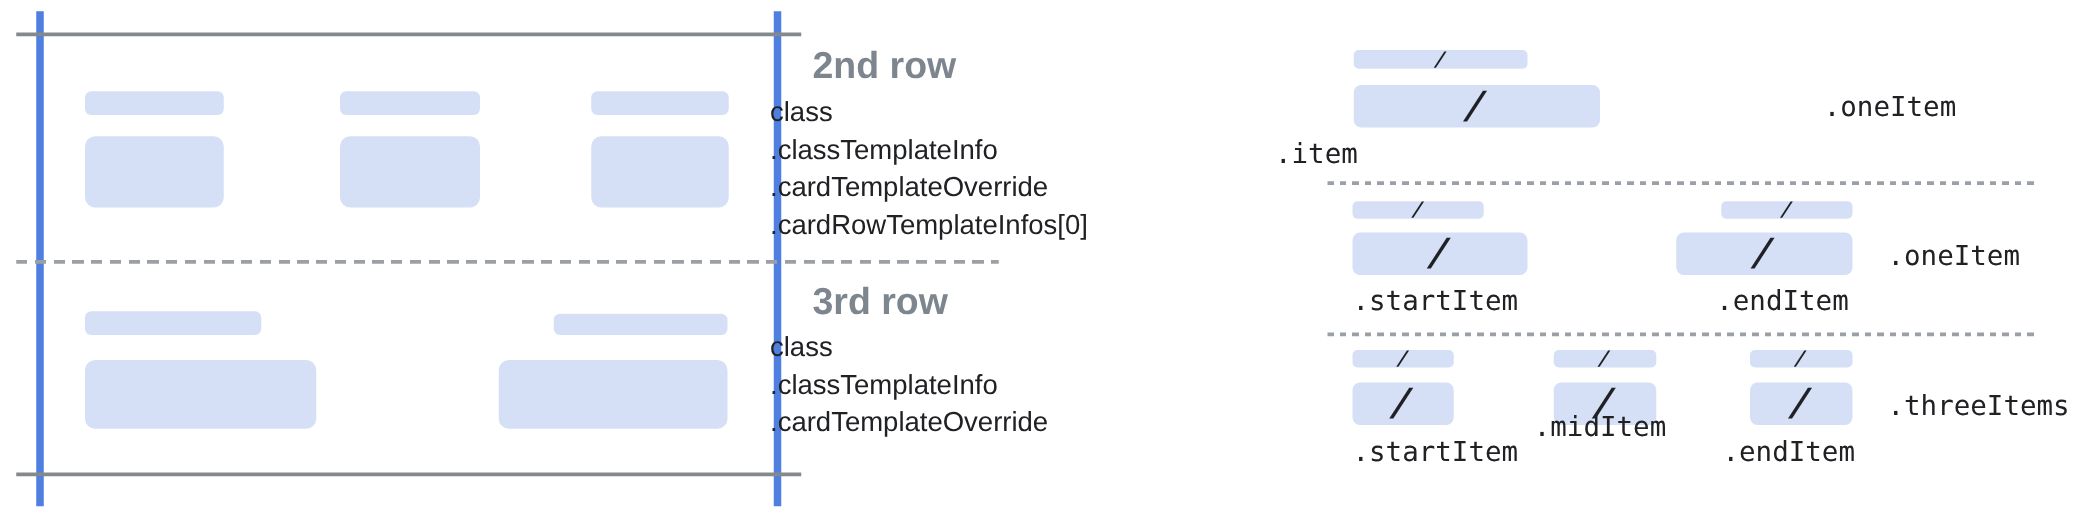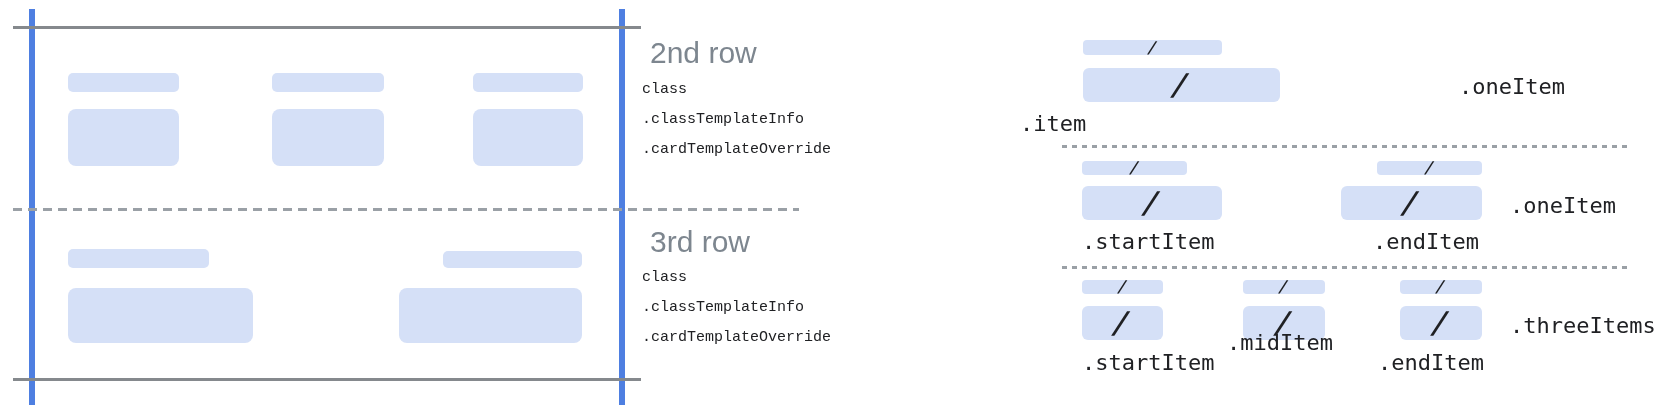--- a/index.html
+++ b/index.html
@@ -36,27 +36,27 @@
   .slash{
     font-family:"DejaVu Sans Mono", monospace;
     font-style:italic;font-weight:bold;line-height:1;
     transform:skewX(-8deg);
   }
   .lchip.small .slash{font-size:16px;}
   .lchip.big .slash{font-size:30px;}
   
   .row-title{
     position:absolute;left:650px;
-    font-size:30px;font-weight:normal;color:#7d868f;
+    font-size:30px;font-weight:bold;color:#7d868f;
     white-space:nowrap;
   }
   .code-block{
-    position:absolute;left:642px;
-    font-family:Liberation Mono, monospace;
-    font-size:15px;line-height:30px;color:#202124;
+    position:absolute;left:616px;
+    font-family:Liberation Sans, sans-serif;
+    font-size:22px;line-height:30px;color:#202124;
     white-space:nowrap;
   }
   .mono-label{
     position:absolute;
     font-family:"DejaVu Sans Mono", monospace;
     font-size:22px;line-height:24px;color:#202124;
     white-space:nowrap;
   }
 </style>
 </head>
@@ -80,20 +80,21 @@
   <div class="chip sm" style="left:68px;top:249px;width:141px;height:19px"></div>
   <div class="chip lg" style="left:68px;top:288px;width:185px;height:55px"></div>
   <div class="chip sm" style="left:443px;top:251px;width:139px;height:17px"></div>
   <div class="chip lg" style="left:399px;top:288px;width:183px;height:55px"></div>
 
   <div class="row-title" style="top:36px">2nd row</div>
   <div class="code-block" style="top:75px">
     <div>class</div>
     <div>.classTemplateInfo</div>
     <div>.cardTemplateOverride</div>
+    <div>.cardRowTemplateInfos[0]</div>
   </div>
 
   <div class="row-title" style="top:225px">3rd row</div>
   <div class="code-block" style="top:263px">
     <div>class</div>
     <div>.classTemplateInfo</div>
     <div>.cardTemplateOverride</div>
   </div>
 
   <div class="lchip small" style="left:1083px;top:40px;width:139px;height:15px">

